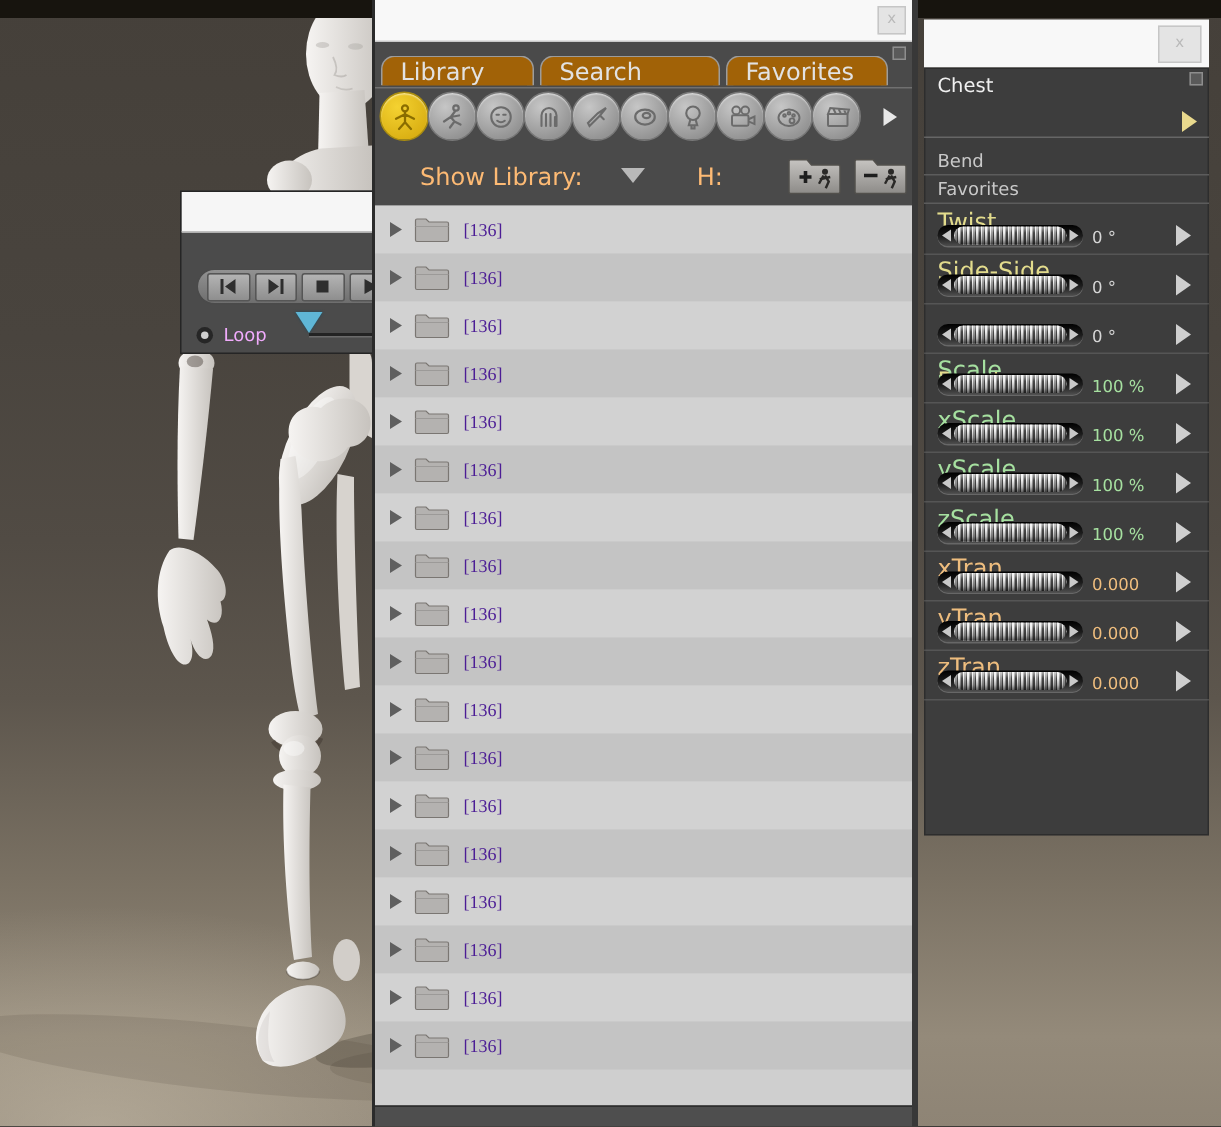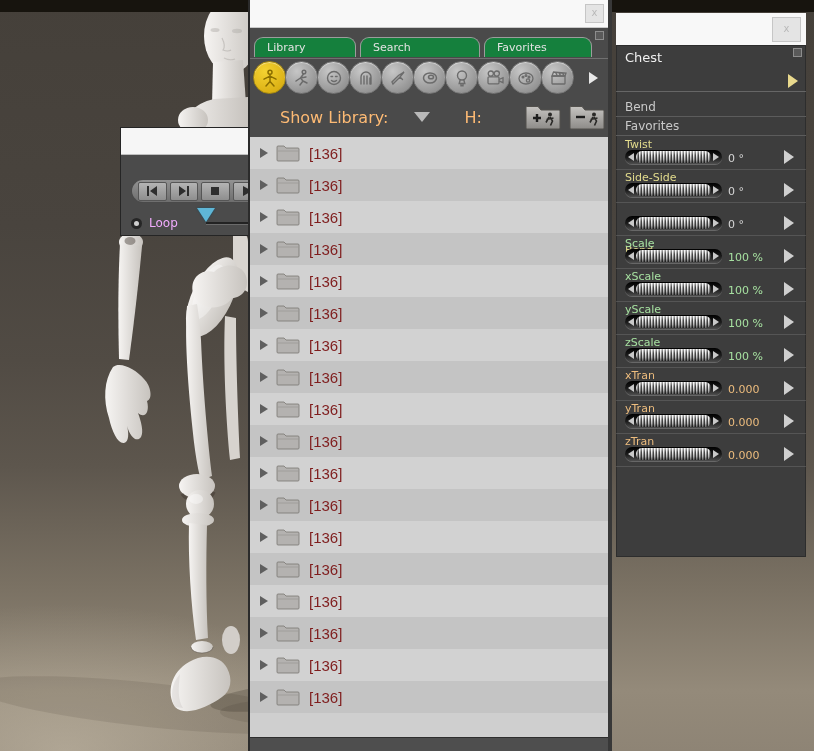--- a/index.html
+++ b/index.html
@@ -39,21 +39,21 @@
   #library{position:absolute;left:248px;top:0;width:364px;height:751px;z-index:3;
     background:#4a4a4a;border-left:2px solid #2b2b2b;border-right:4px solid #383838;box-sizing:border-box;}
   #library .ltitle{position:relative;height:27px;background:#f8f8f8;border-bottom:1px solid #c9c9c9;}
   .winbtn{position:absolute;right:4px;top:4px;width:17px;height:17px;background:#e4e4e4;
     border:1px solid #c6c6c6;color:#b9b9b9;font-size:10px;line-height:15px;text-align:center;}
   .pin{position:absolute;right:4px;width:7px;height:7px;border:1px solid #8d8d8d;background:#5a5a5a;}
   #library .pin{top:31px;}
   .tabs{position:absolute;left:4px;display:flex;gap:4px;}
   #library .tabs{top:37px;}
   .tab{height:20px;border:1px solid #9c9c9c;border-bottom:none;border-radius:9px 9px 0 0;
-    color:#e2e2e2;font-size:11px;line-height:20px;padding:0 12px;box-sizing:border-box;background:#15803d;}
+    color:#e2e2e2;font-size:16px;line-height:20px;padding:0 12px;box-sizing:border-box;background:#a16207;}
   #library .tabline{position:absolute;left:0;top:58px;width:100%;height:1px;background:#8f8f8f;opacity:.55;}
   #cat-row{position:absolute;left:3px;top:61px;display:flex;align-items:center;}
   .cat{width:33px;height:33px;border-radius:50%;margin-right:-1px;flex:none;
     background:radial-gradient(circle at 35% 30%,#c6c6c6,#939393 75%);
     border:1px solid #787878;box-sizing:border-box;color:#6b6b6b;
     display:flex;align-items:center;justify-content:center;box-shadow:inset 0 1px 1px rgba(255,255,255,.5);}
   .cat.active{background:radial-gradient(circle at 35% 30%,#f4d231,#d9ae12 80%);color:#8a6d00;border-color:#a98c10;}
   .more-arrow{width:0;height:0;border-top:6px solid transparent;border-bottom:6px solid transparent;
     border-left:9px solid #e8e8e8;position:absolute;right:10px;top:72px;}
   #showlib-row{position:absolute;left:8px;top:103px;width:348px;height:28px;display:flex;align-items:center;}
@@ -61,21 +61,21 @@
   .dd-arrow{width:0;height:0;border-left:8px solid transparent;border-right:8px solid transparent;
     border-top:10px solid #b9b9b9;margin:0 12px 0 26px;}
   .libfolder-btn{width:38px;height:27px;margin-left:6px;background:transparent;border:none;padding:0;}
   #addlib-btn{margin-left:auto;}
   #folder-list{position:absolute;left:0;top:137px;width:100%;height:600px;background:#cfcfcf;overflow:hidden;}
   .lrow{display:flex;align-items:center;height:32px;padding-left:10px;box-sizing:border-box;}
   .lrow.light{background:#d2d2d2;}
   .lrow.dark{background:#c4c4c4;}
   .expand-arrow{width:0;height:0;border-top:5px solid transparent;border-bottom:5px solid transparent;
     border-left:8px solid #5f5f5f;margin-right:8px;flex:none;}
-  .flabel{font-family:Liberation Sans, sans-serif;font-size:15px;color:#7f1d1d;margin-left:9px;}
+  .flabel{font-family:Liberation Serif, serif;font-size:12px;color:#4c1d95;margin-left:9px;}
   #lib-footer{position:absolute;left:0;bottom:0;width:100%;height:14px;background:#4e4e4e;border-top:1px solid #2e2e2e;box-sizing:border-box;}
 
   
   #params{position:absolute;left:616px;top:13px;width:190px;height:544px;z-index:3;box-sizing:border-box;}
   #params .ptitle{position:relative;height:32px;background:#f8f8f8;}
   #params .winbtn{width:27px;height:23px;right:5px;top:4px;line-height:21px;}
   #pbody{position:absolute;left:0;top:32px;width:100%;height:512px;background:#3d3d3d;overflow:hidden;
     box-shadow:inset 0 0 0 1px rgba(0,0,0,.25);}
   #pbody .pin{top:3px;}
   #param-header{position:absolute;left:9px;top:5px;color:#f0f0f0;font-size:13px;}
@@ -84,21 +84,21 @@
   .tab.clipped{margin-left:-16px;padding-left:24px;}
   #params .tabline{position:absolute;left:0;top:46px;width:100%;height:1px;background:#8f8f8f;opacity:.5;}
   .tab-more{position:absolute;right:8px;top:29px;width:0;height:0;
     border-top:7px solid transparent;border-bottom:7px solid transparent;border-left:10px solid #e9d98d;}
   .psection{position:absolute;left:0;width:100%;box-sizing:border-box;padding:2px 0 2px 9px;
     color:#c9c9c9;font-size:12px;border-bottom:1px solid #5c5c5c;}
   #sec-other{top:53px;}
   #sec-transform{top:72px;}
   #param-rows{position:absolute;left:0;top:92px;width:100%;}
   .prow{position:relative;height:32px;border-bottom:1px solid rgba(115,115,115,.45);}
-  .plabel{position:absolute;left:9px;top:1px;font-size:11px;}
+  .plabel{position:absolute;left:9px;top:1px;font-size:16px;}
   .pslider{position:absolute;left:9px;top:13px;width:97px;height:14px;border-radius:7px;
     background:linear-gradient(180deg,#000,#1d1d1d 55%,#4e4e4e);box-shadow:0 1px 0 rgba(255,255,255,.22);}
   .ribs{position:absolute;left:11px;right:11px;top:1px;bottom:1px;border-radius:6px;overflow:hidden;
     background:repeating-linear-gradient(90deg,#efefef 0 1px,#9a9a9a 1px 2px,#484848 2px 3px);}
   .ribs::after{content:"";position:absolute;inset:0;
     background:linear-gradient(180deg,rgba(255,255,255,.55),rgba(255,255,255,0) 35%,rgba(0,0,0,.25) 72%,rgba(0,0,0,.6));}
   .sl-l,.sl-r{position:absolute;top:3px;width:0;height:0;border-top:4px solid transparent;border-bottom:4px solid transparent;}
   .sl-l{left:3px;border-right:6px solid #c9c9c9;}
   .sl-r{right:3px;border-left:6px solid #c9c9c9;}
   .pvalue{position:absolute;left:112px;top:15px;font-size:11px;white-space:nowrap;}

